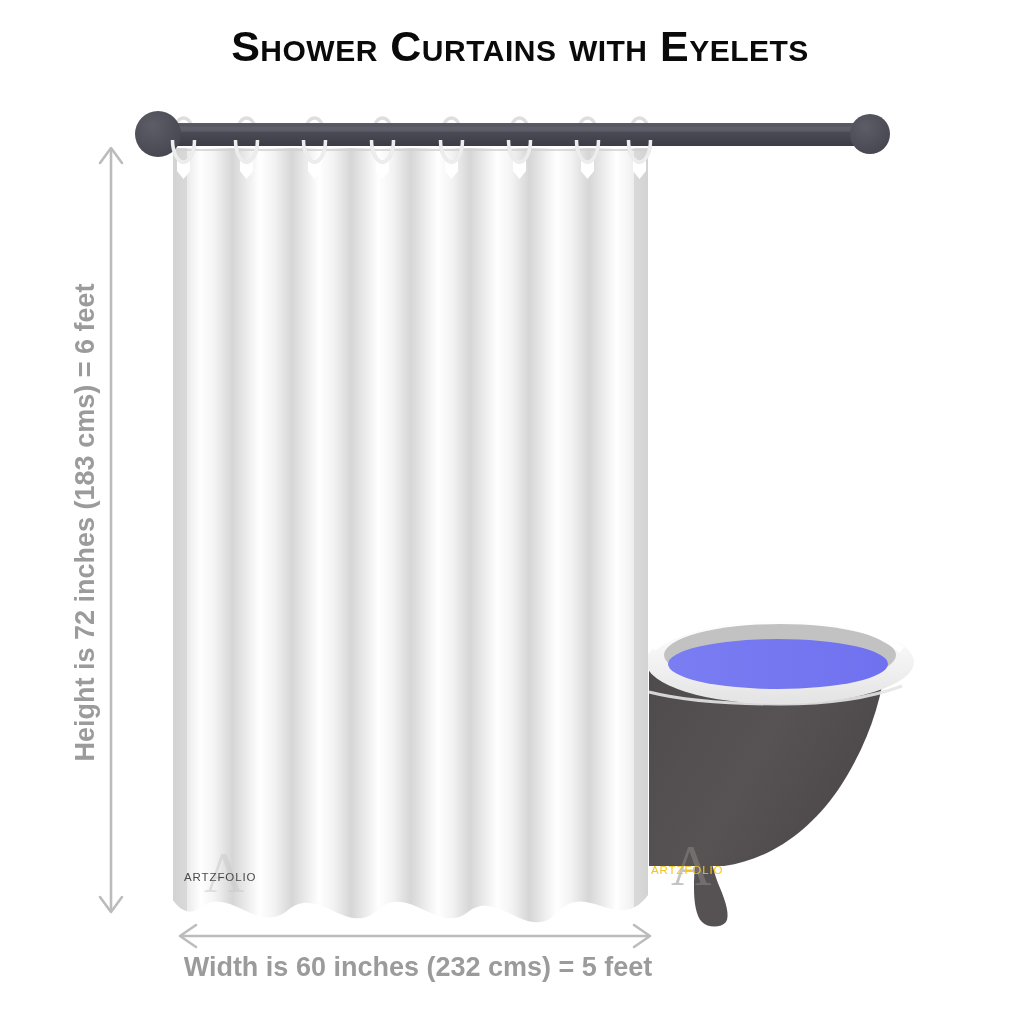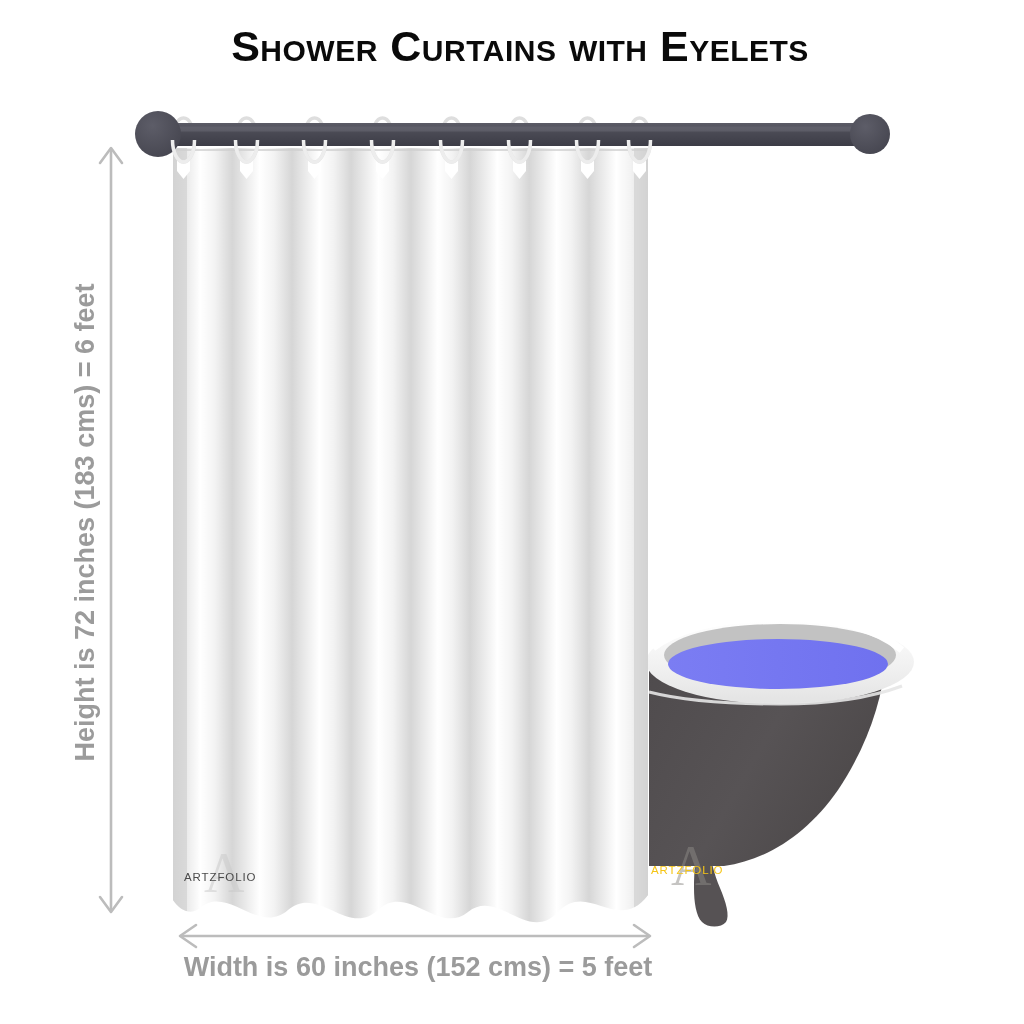--- a/index.html
+++ b/index.html
@@ -255,15 +255,15 @@
     <div class="wm-text">ARTZFOLIO</div>
   </div>
 
   <div class="wm" id="wm-tub">
     <div class="wm-mono">A</div>
     <div class="wm-text">ARTZFOLIO</div>
   </div>
 
   <div id="height-label">Height is 72 inches (183 cms) = 6 feet</div>
 
-  <div id="width-label">Width is 60 inches (152 cms) = 5 feet</div>
+  <div id="width-label">Width is 60 inches (232 cms) = 5 feet</div>
 
 </div>
 
 </body></html>

